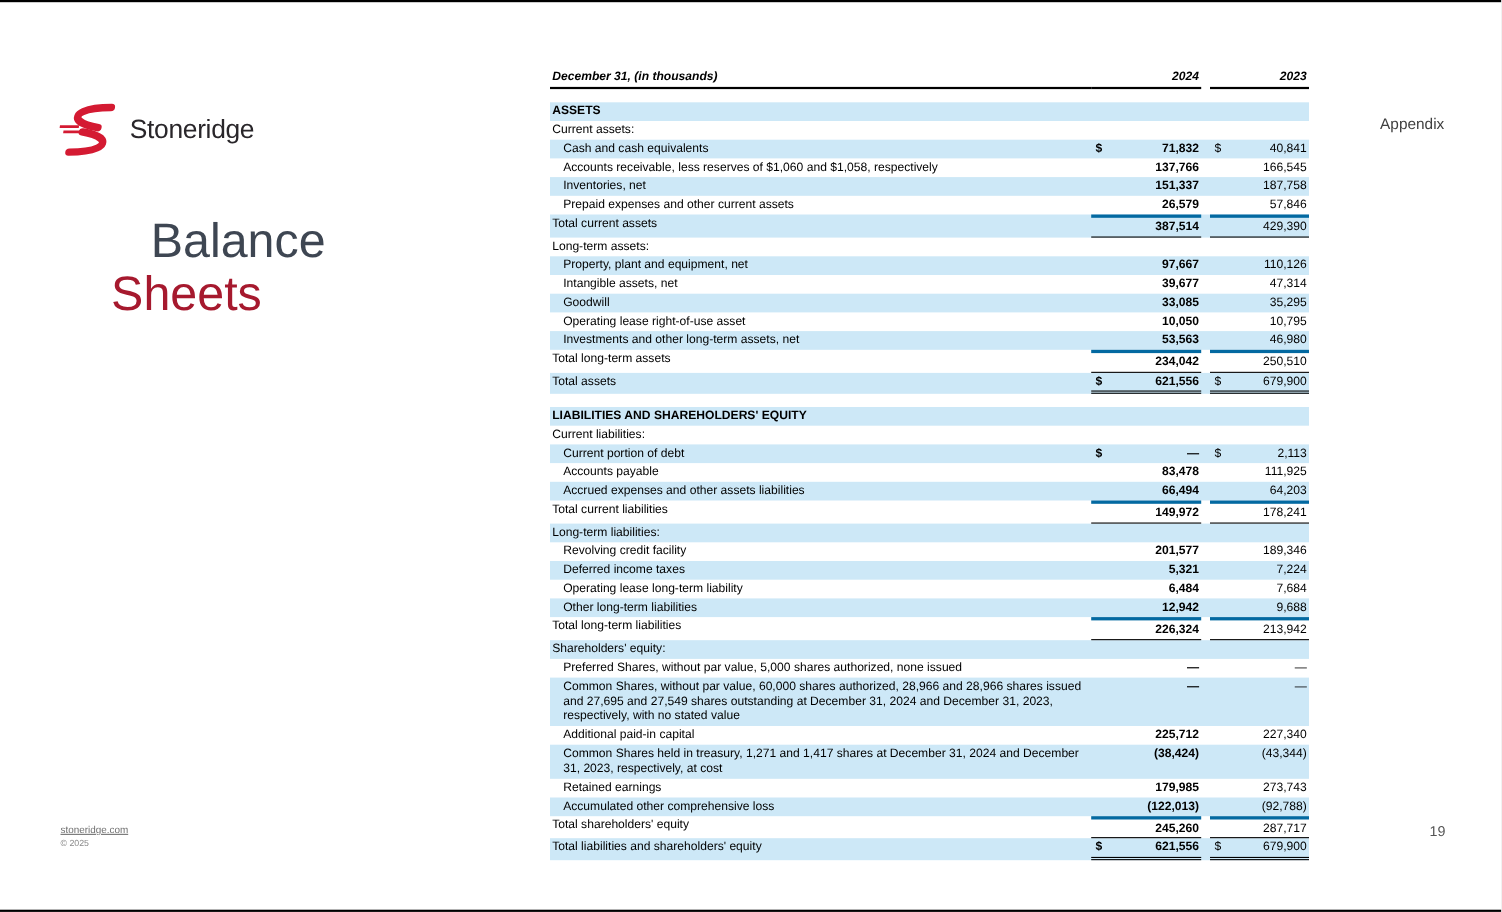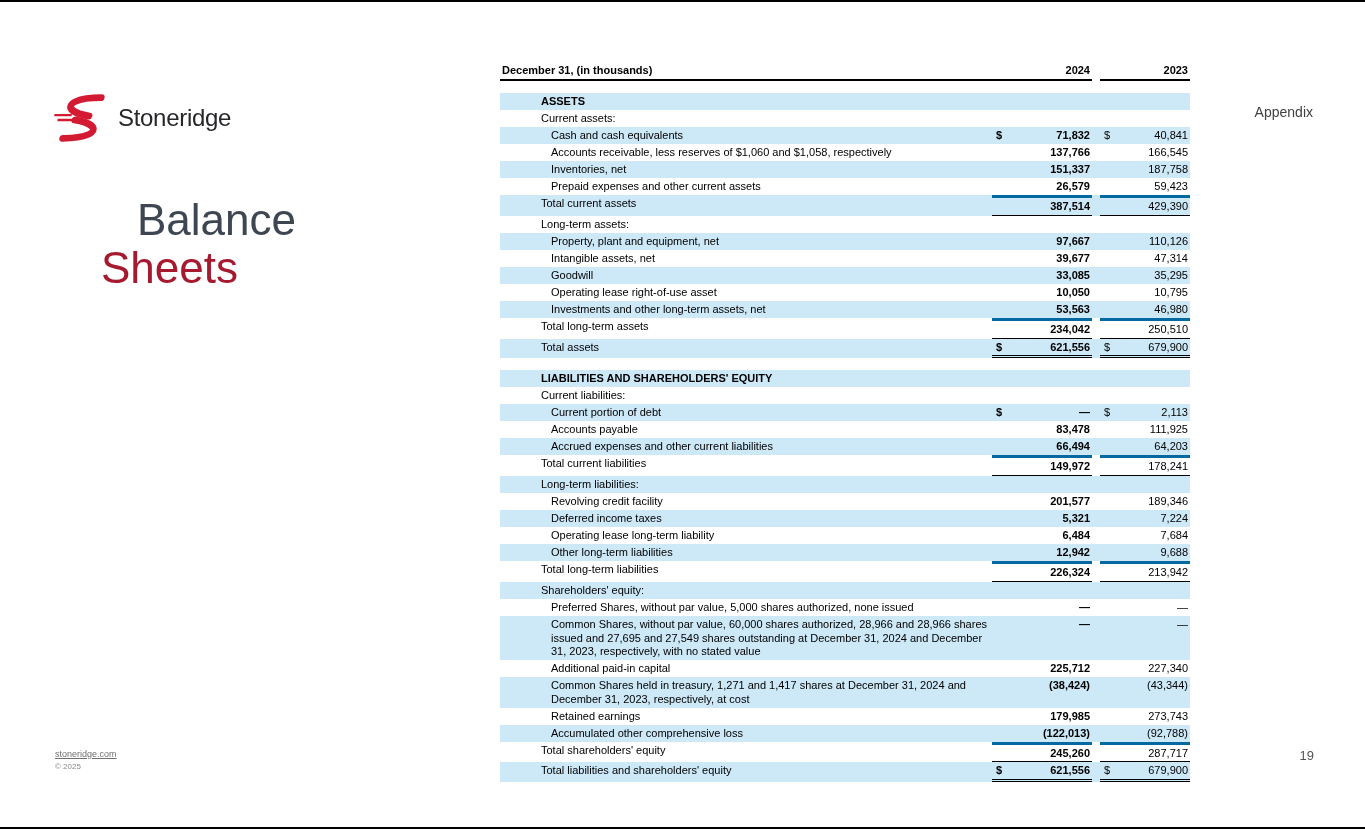--- a/index.html
+++ b/index.html
@@ -28,27 +28,27 @@
 
   .footer-block { position: absolute; left: 55px; top: 748px; line-height: 1.45; }
   .footer-link { font-size: 9px; color: #6f6f6f; text-decoration: underline; cursor: pointer; display: block; }
   .footer-copy { font-size: 8px; color: #8a8a8a; display: block; }
 
   .appendix-label { position: absolute; right: 52px; top: 104px; font-size: 14px; color: #3f3f3f; }
   .page-number { position: absolute; right: 51px; top: 748px; font-size: 13px; color: #555; }
 
   
   .sheet-table { position: absolute; left: 500px; top: 62px; width: 690px; font-size: 11px; }
-  .thead { display: grid; grid-template-columns: 1fr 100px 8px 90px; }
+  .thead { display: grid; grid-template-columns: 1fr 100px 8px 90px; font-style: italic; }
   .h-label { font-weight: bold; border-bottom: 2px solid #000; padding: 2px 0 3px 2px; }
   .h-year { font-weight: bold; border-bottom: 2px solid #000; text-align: right; padding: 2px 2px 3px 0; }
   .tspacer { height: 12px; }
   .head-spacer { height: 12px; }
 
-  .row { display: grid; grid-template-columns: 1fr 100px 8px 90px; min-height: 17px; padding-left: 39px; }
+  .row { display: grid; grid-template-columns: 1fr 100px 8px 90px; min-height: 17px; }
   .row.shaded { background: #cde8f7; }
   .cell.label { padding: 2px 4px 1px 2px; line-height: 1.25; }
   .row.indent .cell.label { padding-left: 12px; }
   .row.section .cell.label { font-weight: bold; }
   .cell.num { display: flex; justify-content: space-between; align-items: flex-start; padding: 2px 2px 1px 4px; line-height: 1.25; }
   .cell.num24 { font-weight: bold; }
   .row.total .cell.num { border-top: 3px solid #0369a1; border-bottom: 1px solid #000; }
   .row.grand .cell.num { border-bottom: 3px double #000; }
 </style>
 </head>
@@ -157,21 +157,21 @@
         </div>
         <div class="row indent">
           <div class="cell label">Prepaid expenses and other current assets</div>
           <div class="cell num num24">
             <span class="cur"></span>
             <span class="val">26,579</span>
           </div>
           <div class="cell gapcol"></div>
           <div class="cell num num23">
             <span class="cur"></span>
-            <span class="val">59,423</span>
+            <span class="val">57,846</span>
           </div>
         </div>
         <div class="row shaded total">
           <div class="cell label">Total current assets</div>
           <div class="cell num num24">
             <span class="cur"></span>
             <span class="val">387,514</span>
           </div>
           <div class="cell gapcol"></div>
           <div class="cell num num23">
@@ -318,21 +318,21 @@
             <span class="cur"></span>
             <span class="val">83,478</span>
           </div>
           <div class="cell gapcol"></div>
           <div class="cell num num23">
             <span class="cur"></span>
             <span class="val">111,925</span>
           </div>
         </div>
         <div class="row shaded indent">
-          <div class="cell label">Accrued expenses and other current liabilities</div>
+          <div class="cell label">Accrued expenses and other assets liabilities</div>
           <div class="cell num num24">
             <span class="cur"></span>
             <span class="val">66,494</span>
           </div>
           <div class="cell gapcol"></div>
           <div class="cell num num23">
             <span class="cur"></span>
             <span class="val">64,203</span>
           </div>
         </div>

